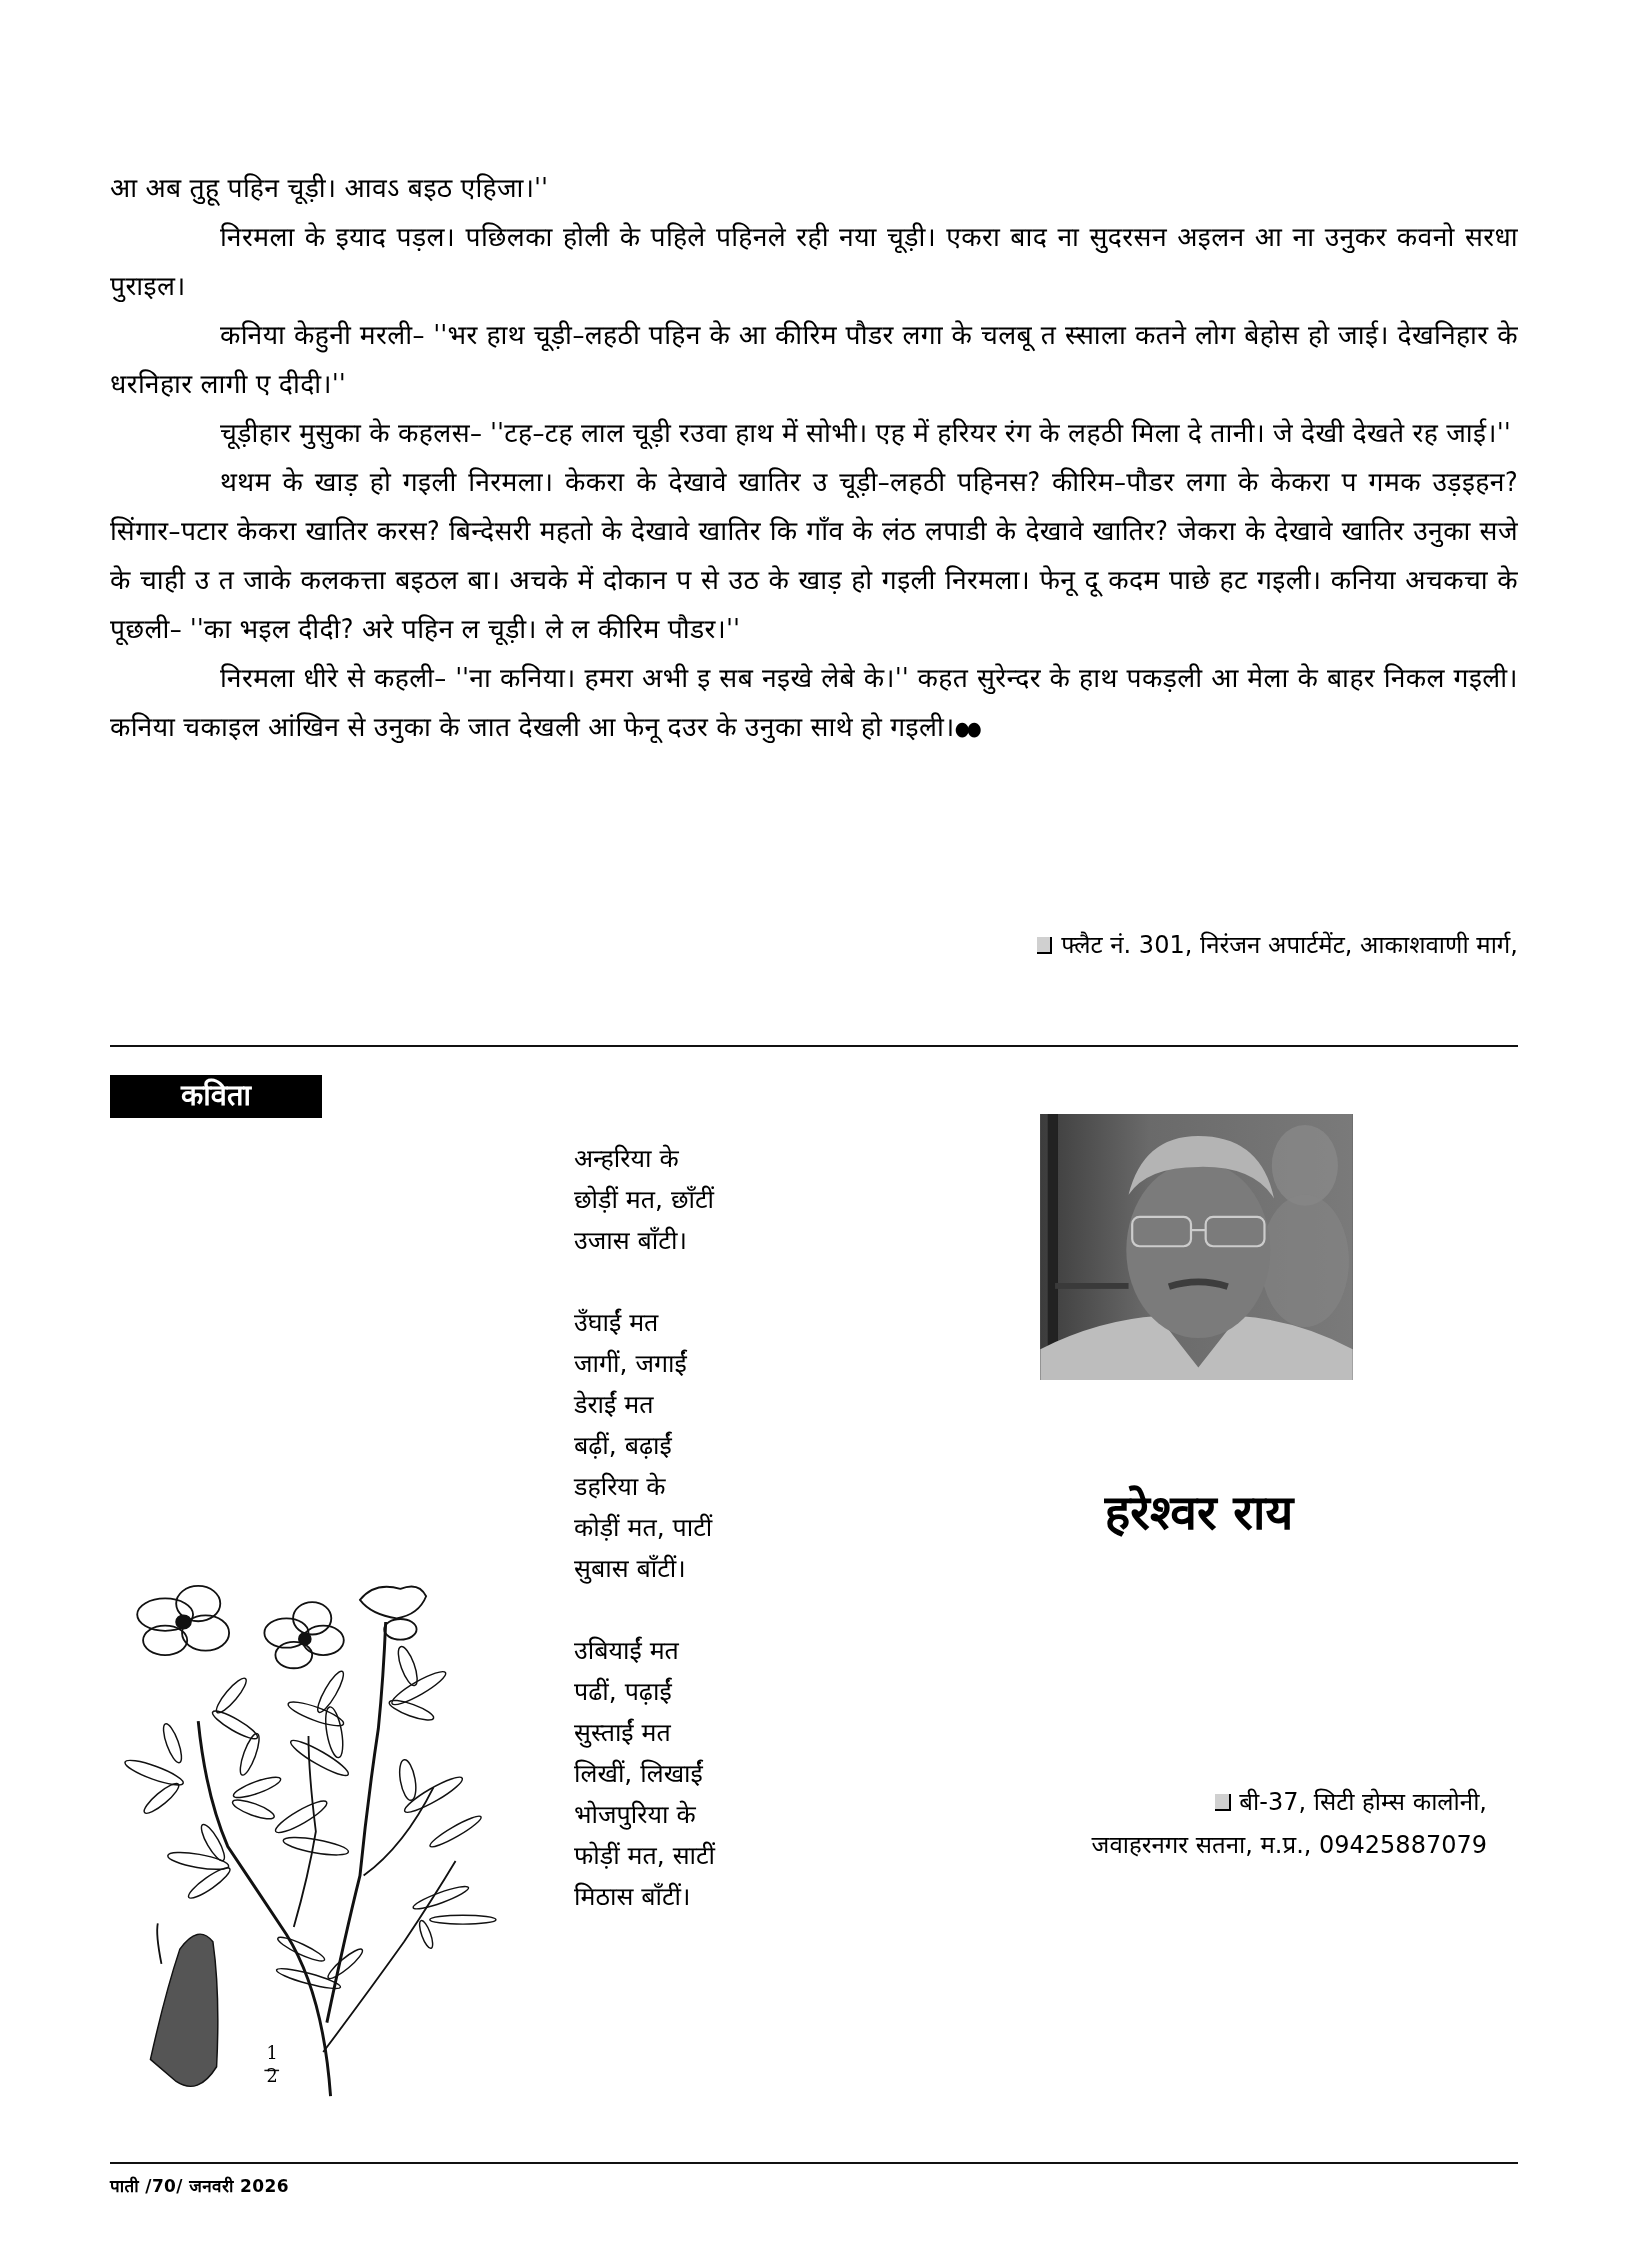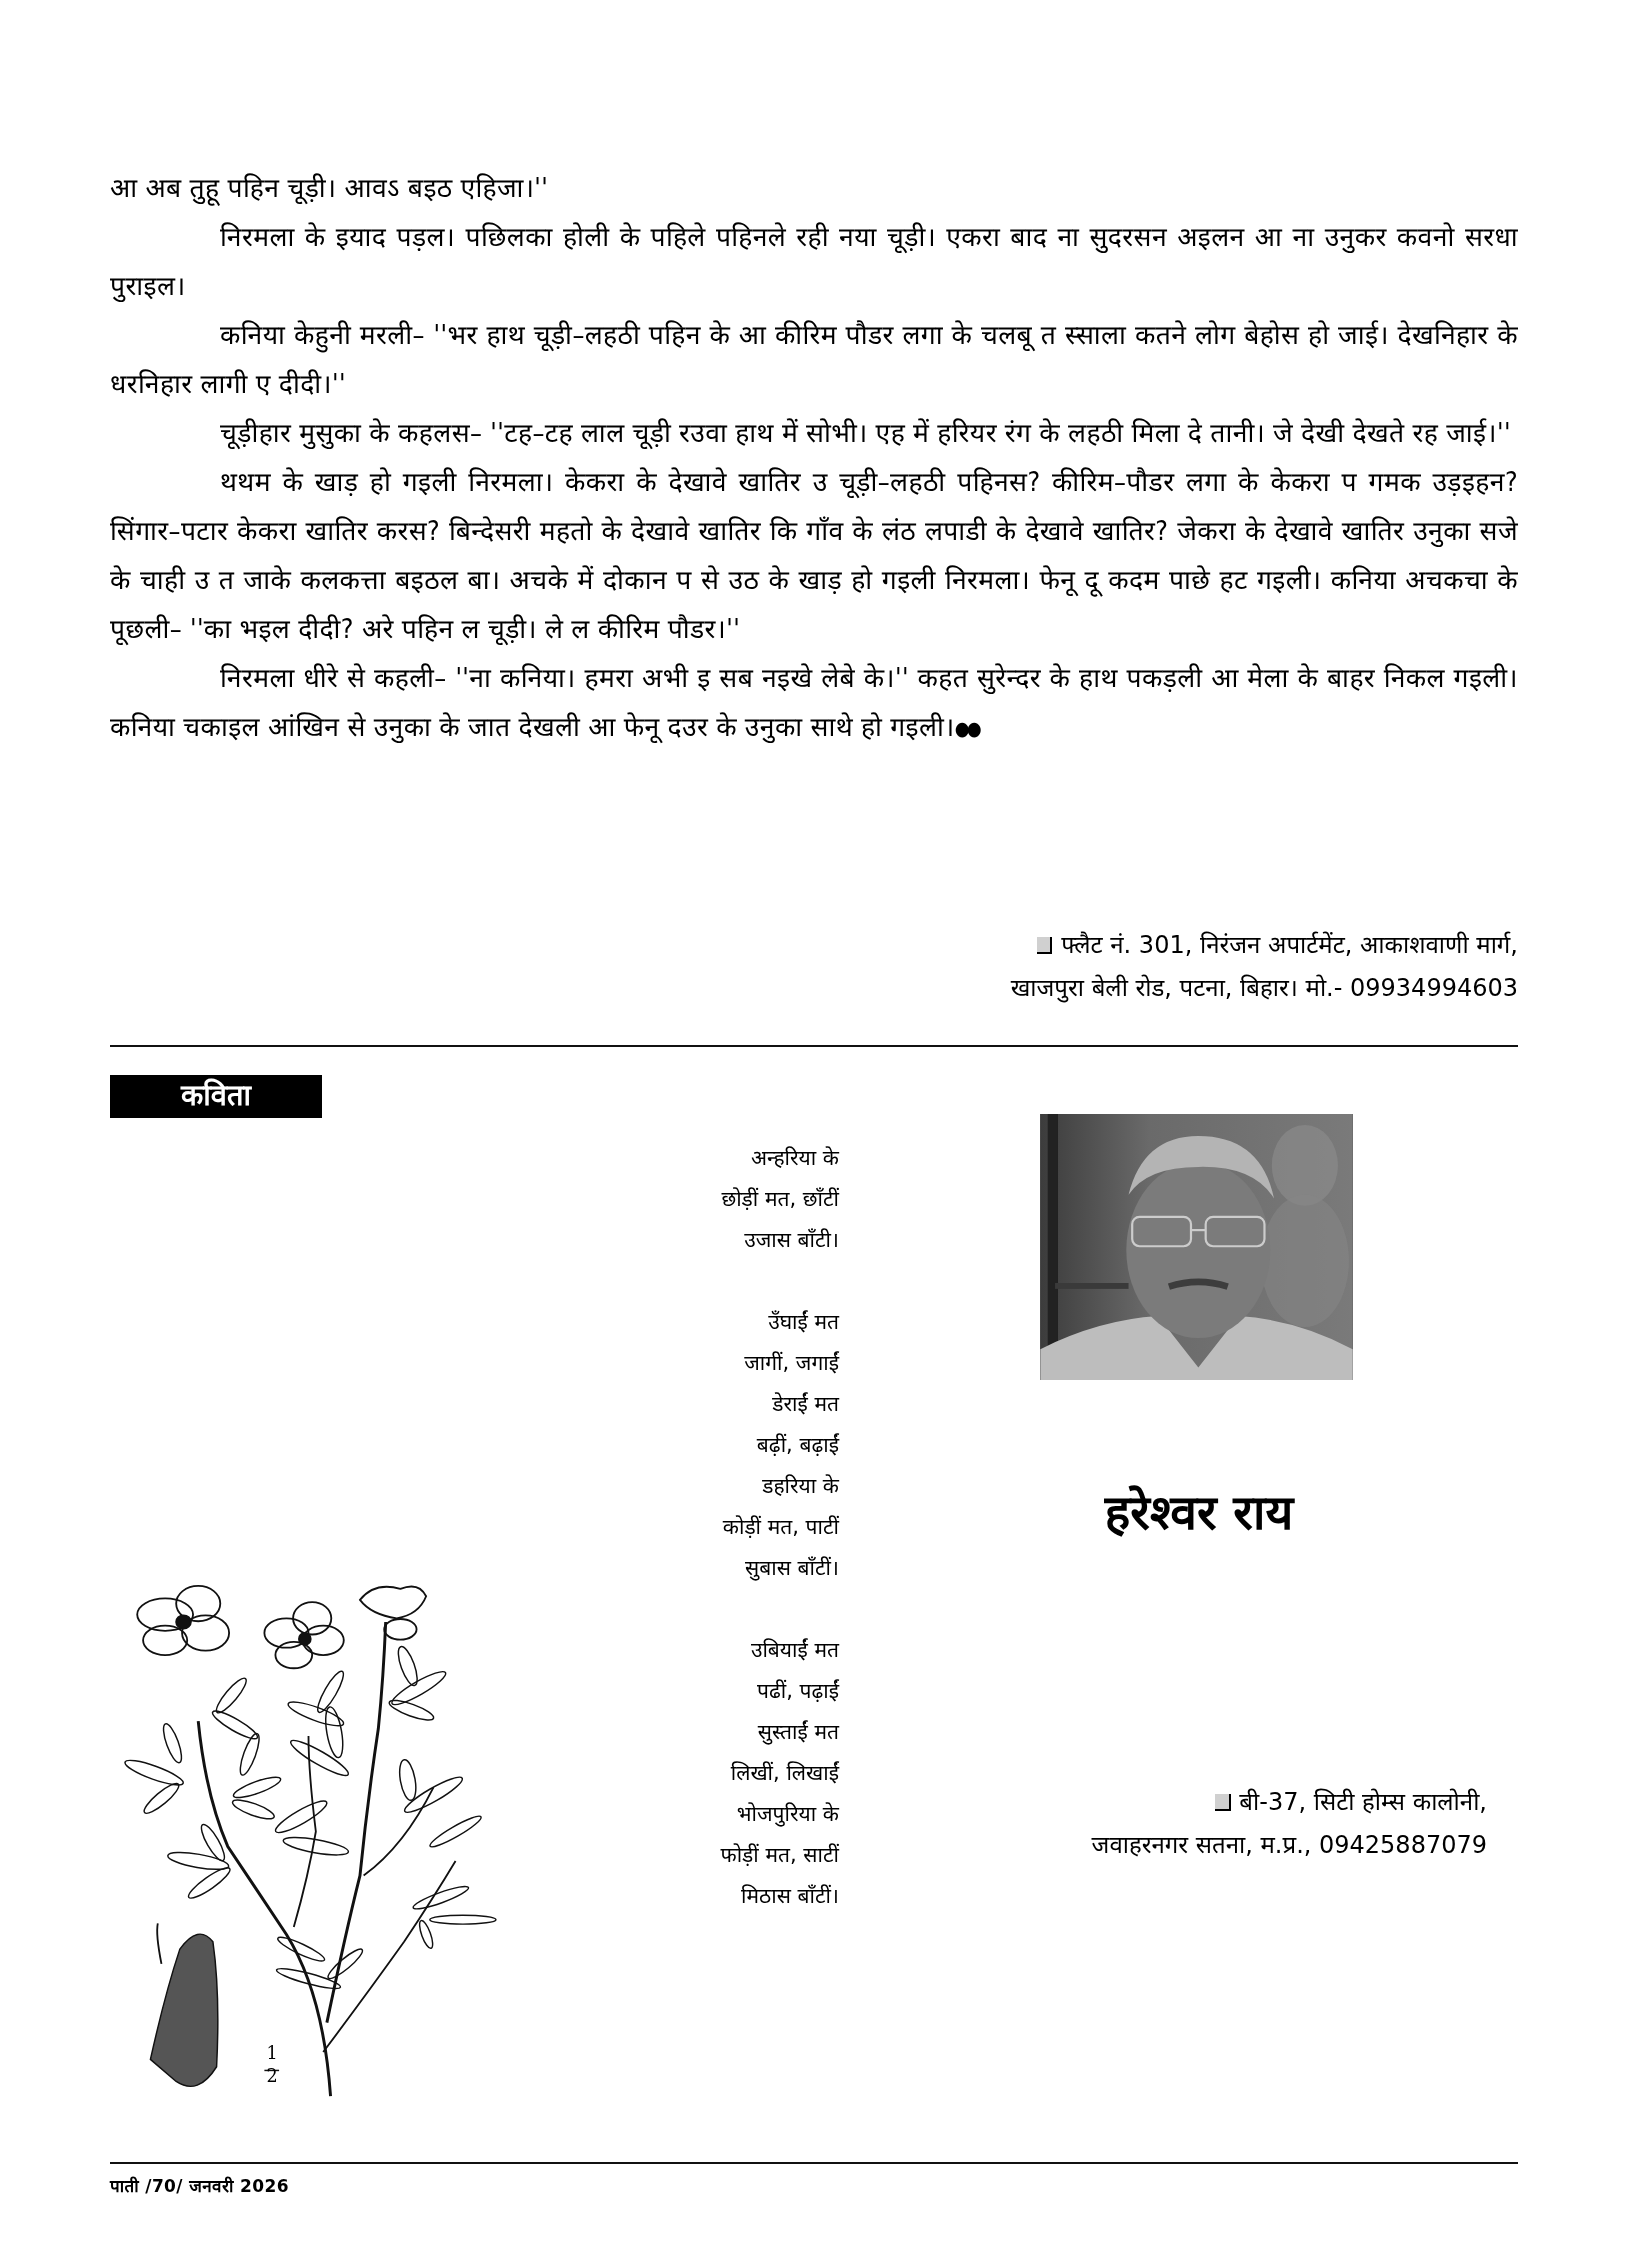--- a/index.html
+++ b/index.html
@@ -14,21 +14,21 @@
   .addr1 { right: 115px; top: 924px; }
   .addr2 { right: 146px; top: 1781px; }
   .bullet-box { display: inline-block; width: 13.2px; height: 14.7px; background: #d0d0d0; border-right: 2.2px solid #000; border-bottom: 2.2px solid #000; margin-right: 8.8px; vertical-align: -0.7px; }
 
   .rule { position: absolute; background: #111; }
   .rule-top { left: 110px; top: 1045px; width: 1408px; height: 2.2px; }
   .rule-bottom { left: 110px; top: 2162px; width: 1408px; height: 2.2px; }
 
   .section-tag { position: absolute; left: 110px; top: 1075px; width: 212px; height: 43px; background: #000; color: #fff; font-size: 29px; font-weight: bold; line-height: 41px; text-align: center; }
 
-  .poem { position: absolute; left: 574px; top: 1138px; width: 265px; text-align: right; font-size: 21px; line-height: 41px; }
+  .poem { position: absolute; left: 574px; top: 1138px; width: 265px; text-align: left; font-size: 25px; line-height: 41px; }
   .stanza { margin-bottom: 41px; }
   .stanza div { white-space: nowrap; }
 
   .photo { position: absolute; left: 1040px; top: 1114px; width: 313px; height: 266px; overflow: hidden; background: #5a5a5a; }
   .author-name { position: absolute; left: 1015px; top: 1478px; width: 368px; text-align: center; font-size: 48px; font-weight: bold; }
 
   .illustration { position: absolute; left: 110px; top: 1552px; width: 397px; height: 559px; }
 
   .footer { position: absolute; left: 110px; top: 2174px; width: 1408px; font-size: 17px; font-weight: bold; letter-spacing: 0.4px; }
 </style>
@@ -39,21 +39,20 @@
   <p>आ अब तुहू पहिन चूड़ी। आवऽ बइठ एहिजा।''</p>
   <p class="indent">निरमला के इयाद पड़ल। पछिलका होली के पहिले पहिनले रही नया चूड़ी। एकरा बाद ना सुदरसन अइलन आ ना उनुकर कवनो सरधा पुराइल।</p>
   <p class="indent">कनिया केहुनी मरली– ''भर हाथ चूड़ी–लहठी पहिन के आ कीरिम पौडर लगा के चलबू त स्साला कतने लोग बेहोस हो जाई। देखनिहार के धरनिहार लागी ए दीदी।''</p>
   <p class="indent">चूड़ीहार मुसुका के कहलस– ''टह–टह लाल चूड़ी रउवा हाथ में सोभी। एह में हरियर रंग के लहठी मिला दे तानी। जे देखी देखते रह जाई।''</p>
   <p class="indent">थथम के खाड़ हो गइली निरमला। केकरा के देखावे खातिर उ चूड़ी–लहठी पहिनस? कीरिम–पौडर लगा के केकरा प गमक उड़इहन? सिंगार–पटार केकरा खातिर करस? बिन्देसरी महतो के देखावे खातिर कि गाँव के लंठ लपाडी के देखावे खातिर? जेकरा के देखावे खातिर उनुका सजे के चाही उ त जाके कलकत्ता बइठल बा। अचके में दोकान प से उठ के खाड़ हो गइली निरमला। फेनू दू कदम पाछे हट गइली। कनिया अचकचा के पूछली– ''का भइल दीदी? अरे पहिन ल चूड़ी। ले ल कीरिम पौडर।''</p>
   <p class="indent"><span>निरमला धीरे से कहली– ''ना कनिया। हमरा अभी इ सब नइखे लेबे के।'' कहत सुरेन्दर के हाथ पकड़ली आ मेला के बाहर निकल गइली। कनिया चकाइल आंखिन से उनुका के जात देखली आ फेनू दउर के उनुका साथे हो गइली।</span><span class="end-mark">●●</span></p>
 </div>
 
 <div class="addr addr1">
   <div><span class="bullet-box"></span><span>फ्लैट नं. 301, निरंजन अपार्टमेंट, आकाशवाणी मार्ग,</span></div>
-  <div>खाजपुरा बेली रोड, पटना, बिहार। मो.- 09934994603</div>
 </div>
 
 <div class="rule rule-top"></div>
 
 <div class="section-tag">कविता</div>
 
 <div class="poem">
   <div class="stanza">
     <div>अन्हरिया के</div>
     <div>छोड़ीं मत, छाँटीं</div>

